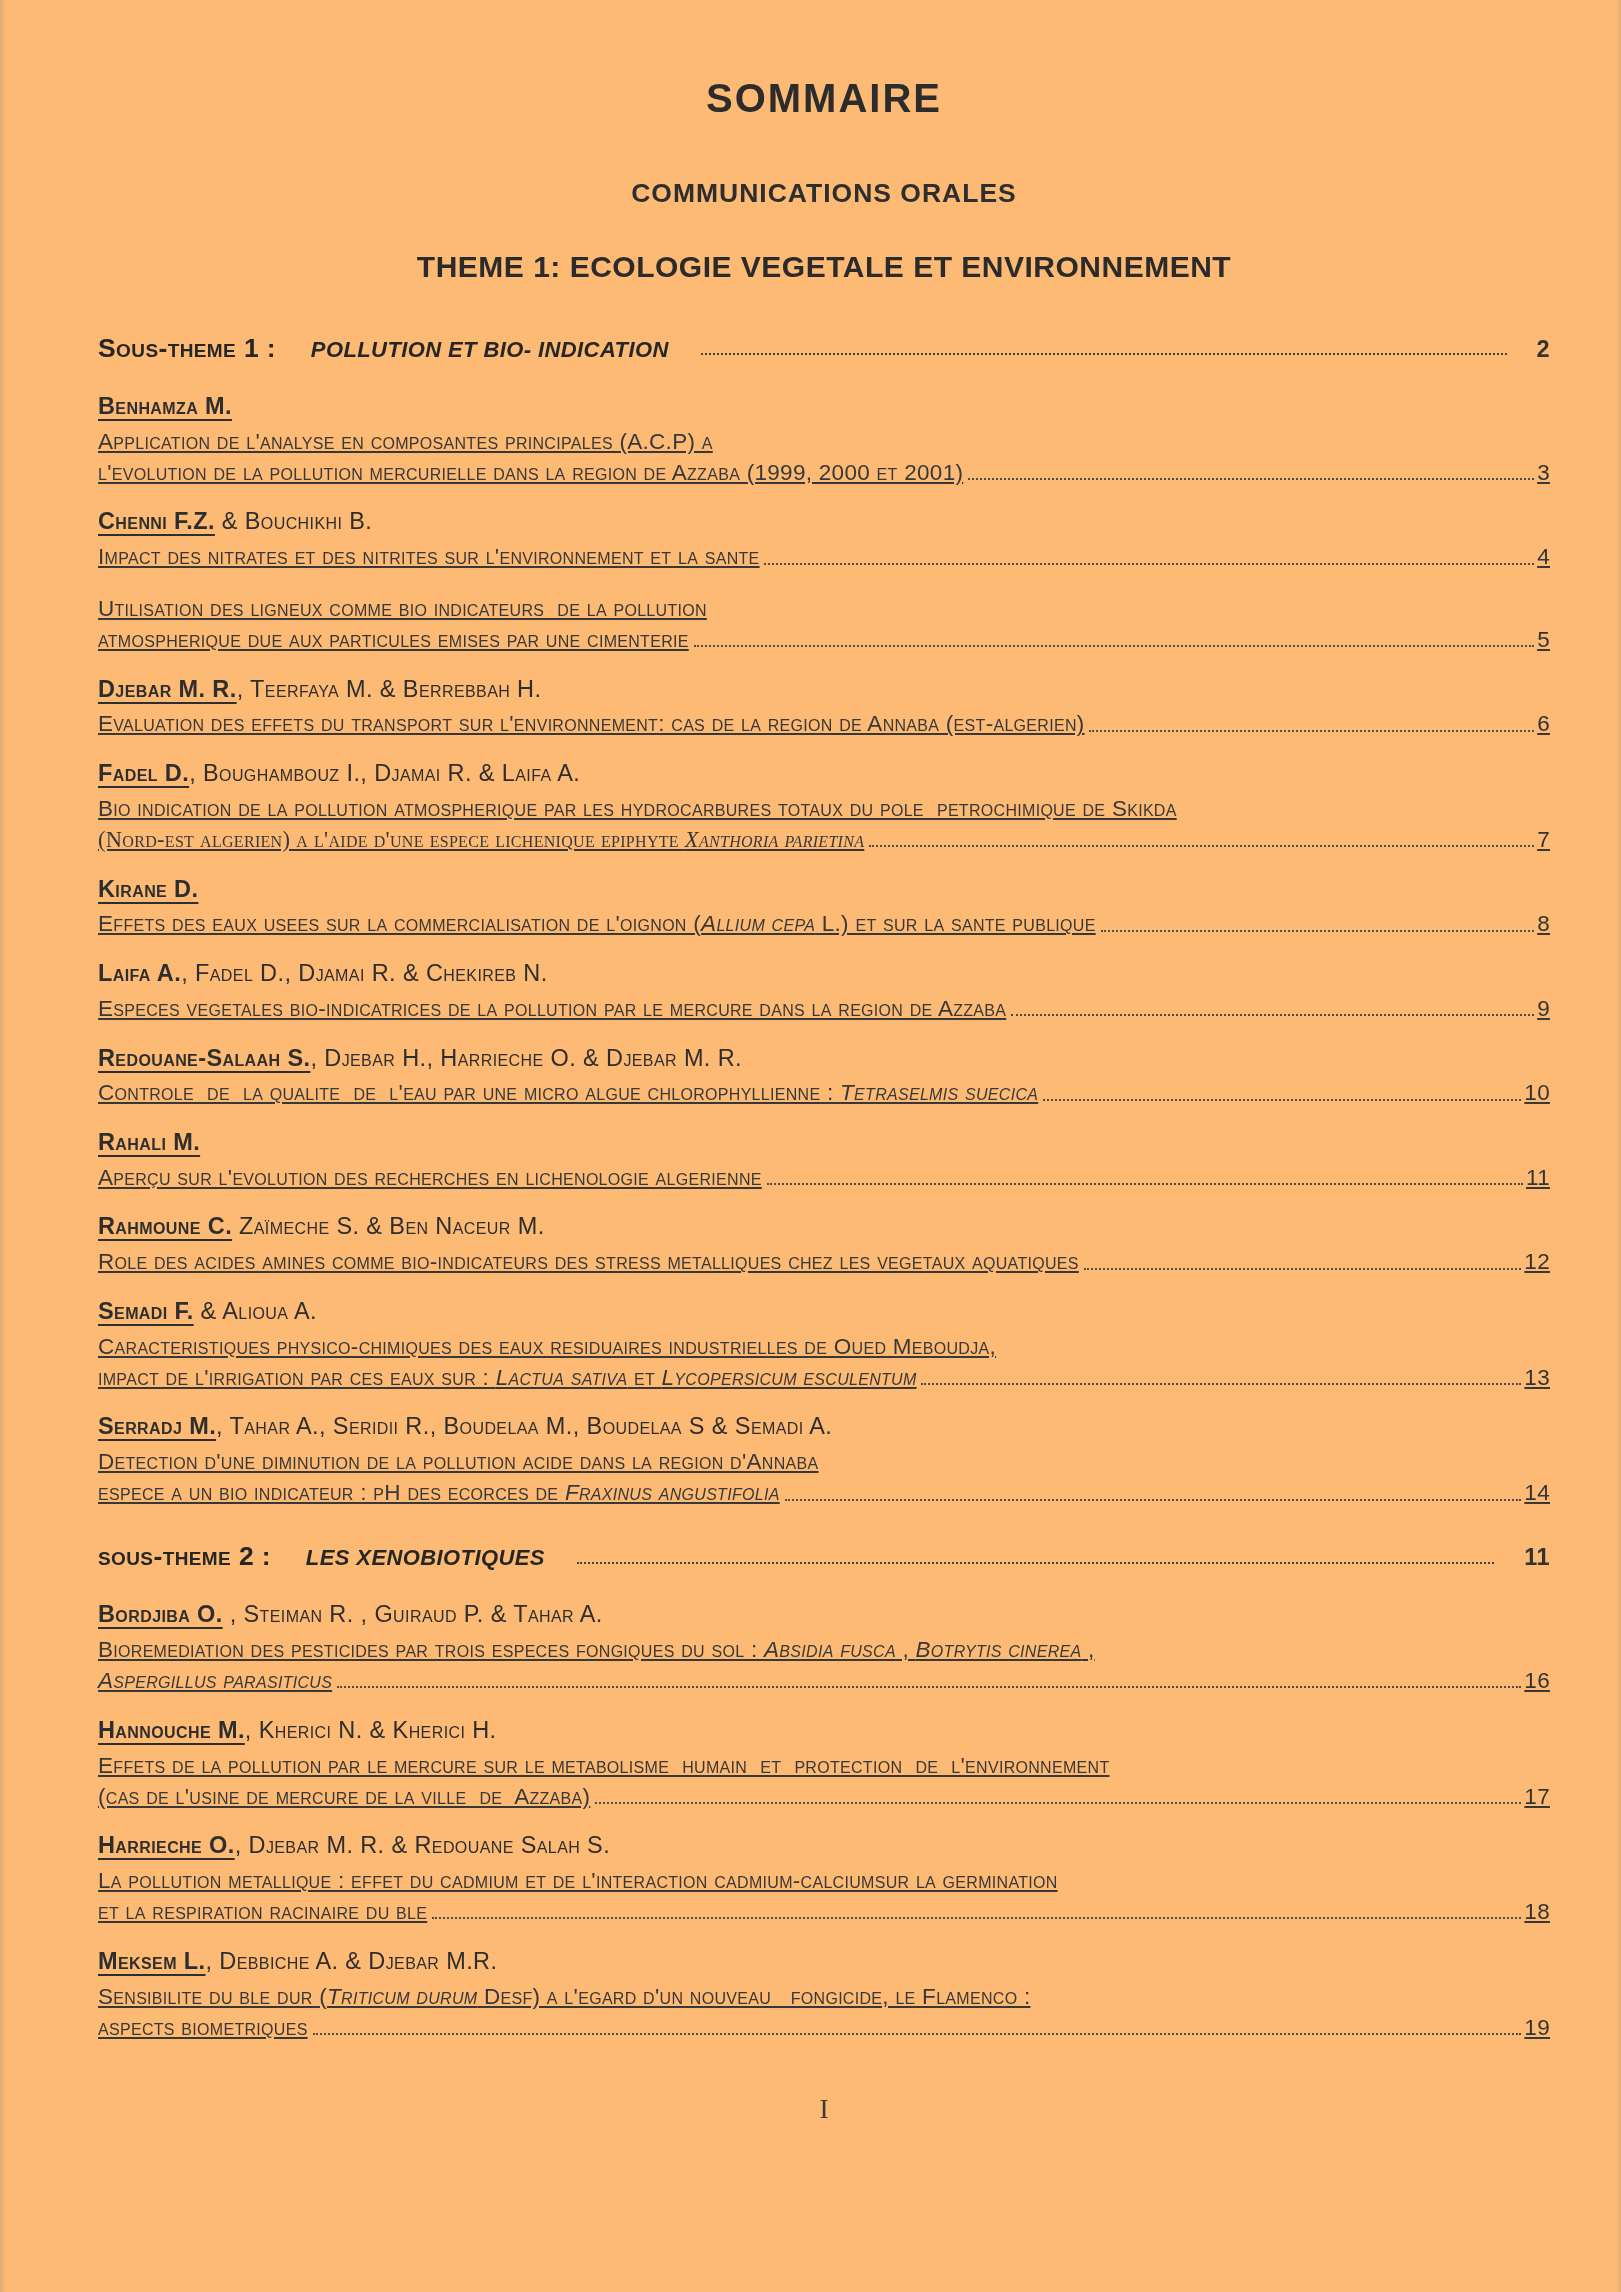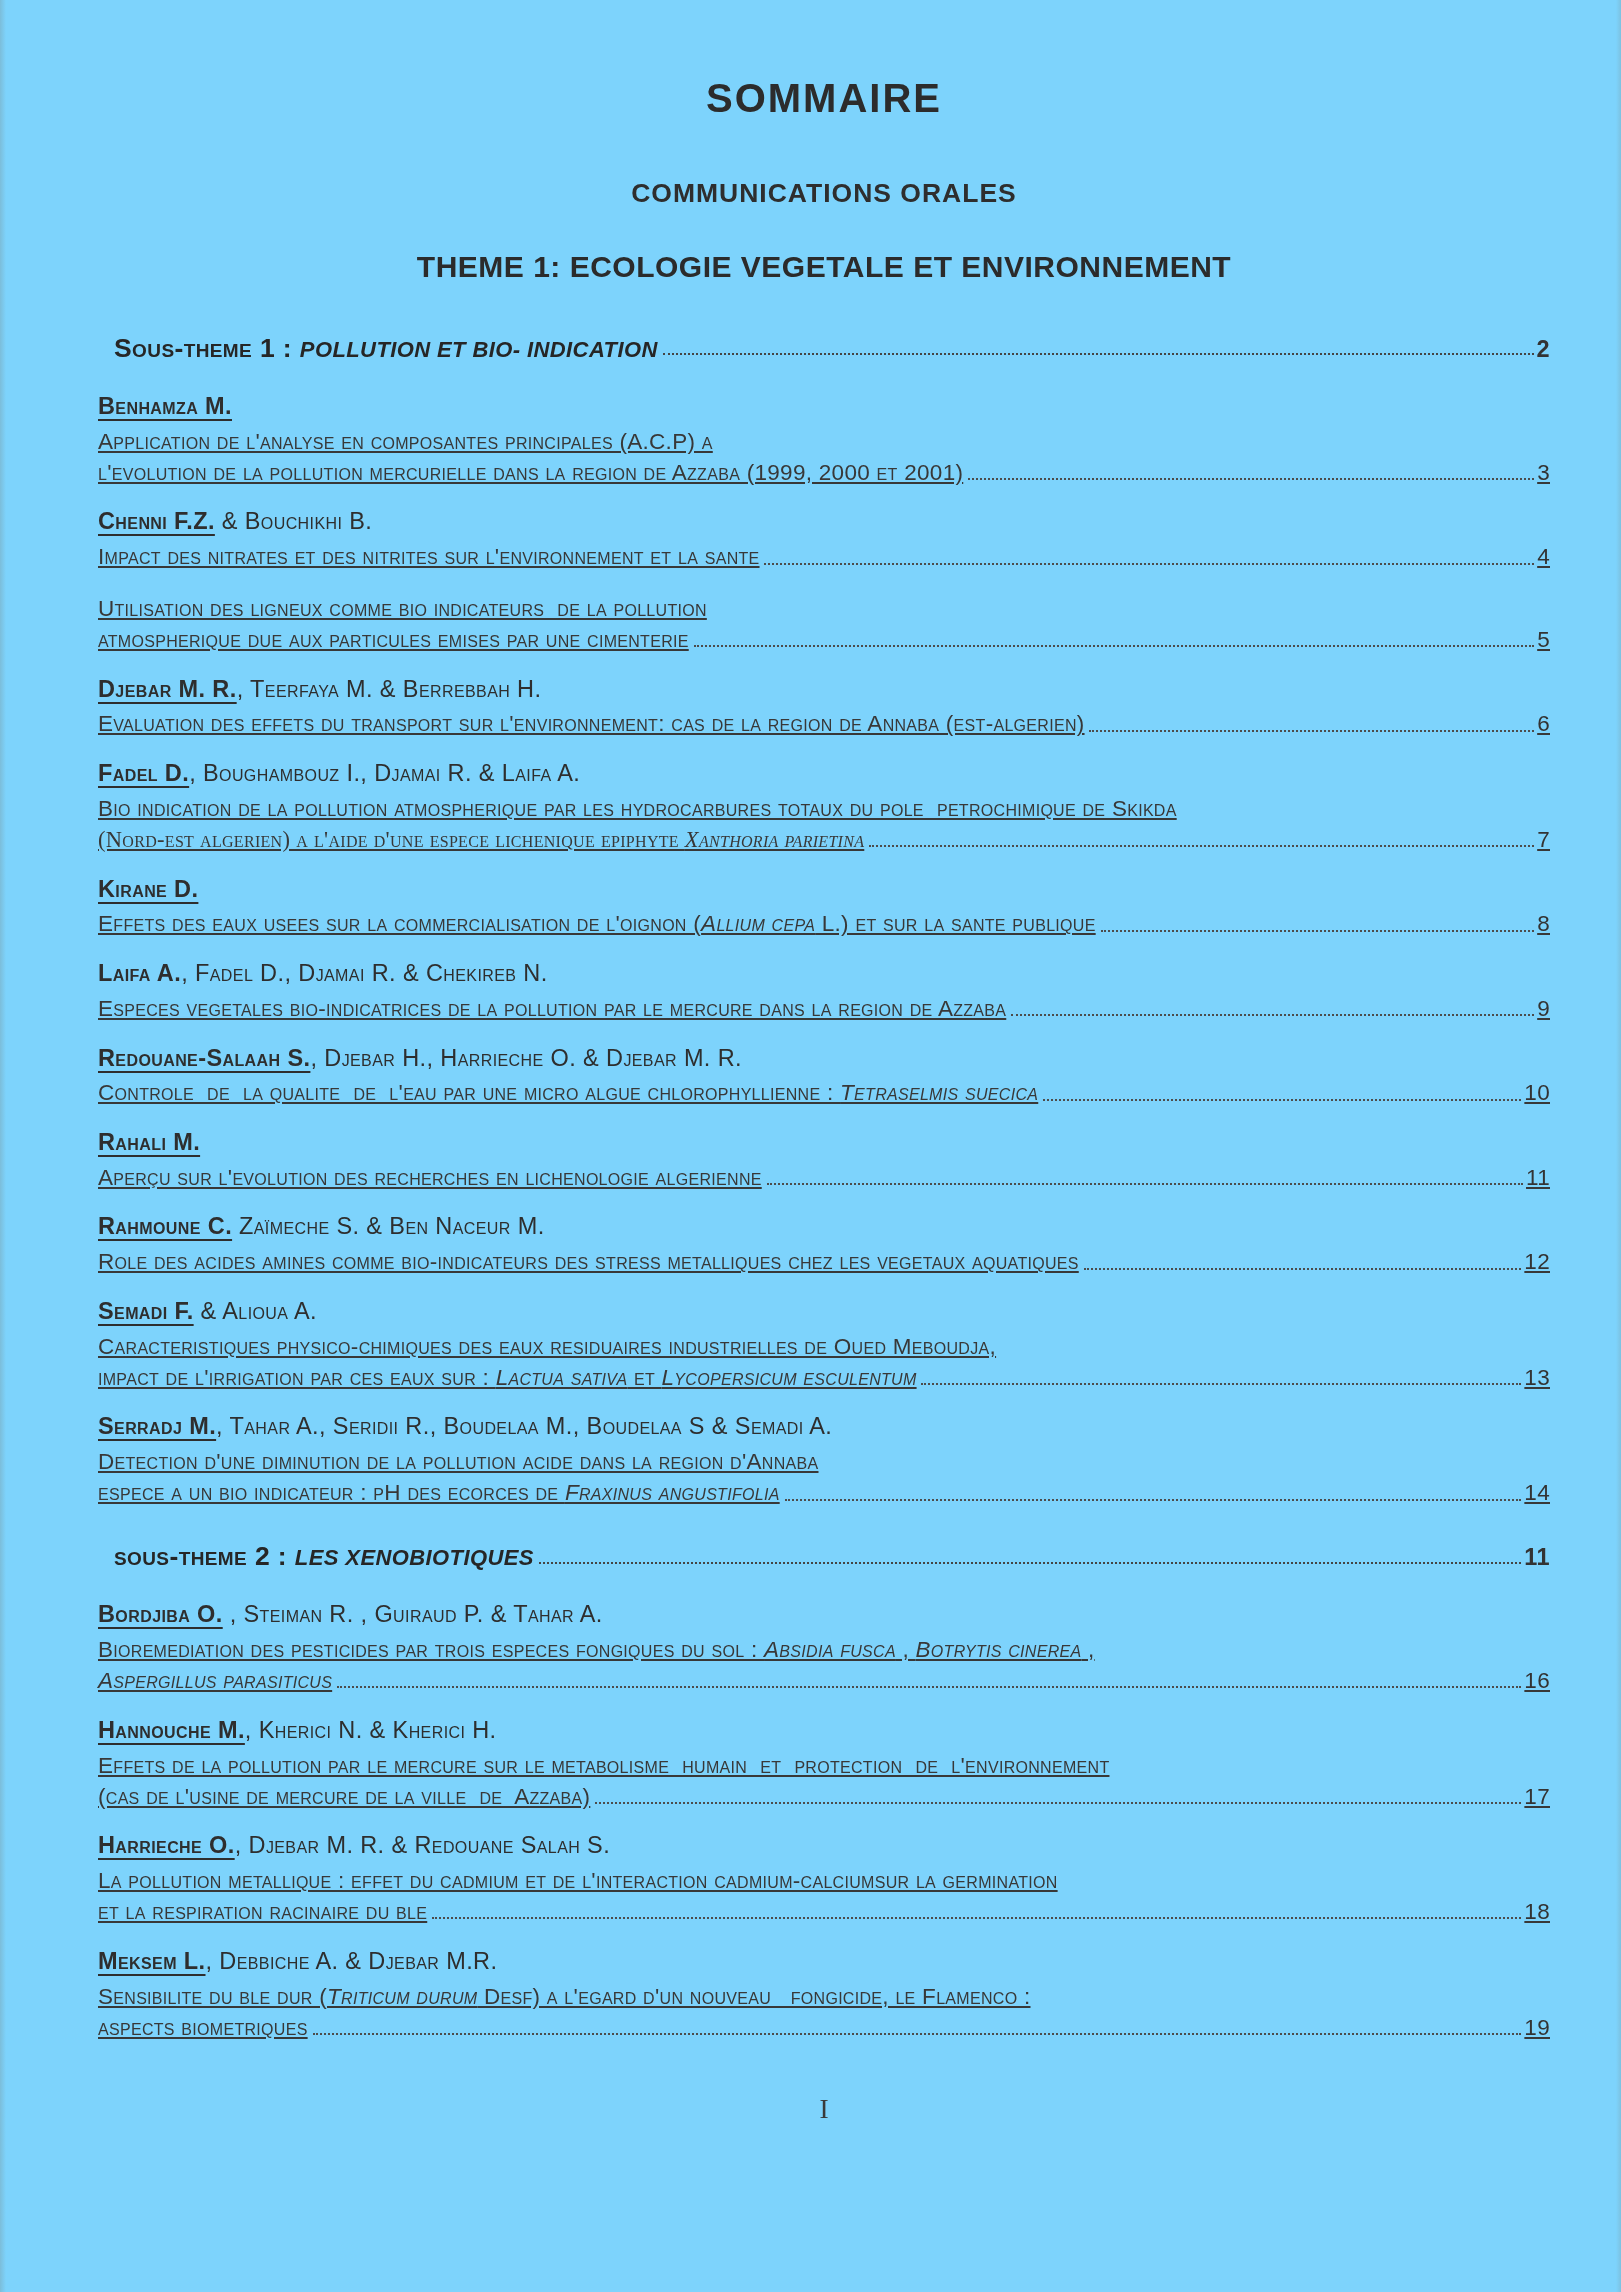--- a/index.html
+++ b/index.html
@@ -1,20 +1,20 @@
 <!DOCTYPE html>
 <html><head>
 <meta charset="utf-8">
 <style>
   html,body{margin:0;padding:0;background:#e8e8e6;}
   .page{
     position:relative;
     width:1621px;height:2293px;
     margin:0 auto;
-    background:#7dd3fc;
+    background:#fdba74;
     box-sizing:border-box;
     padding:76px 71px 0 98px;
     font-family:"Liberation Sans","DejaVu Sans",sans-serif;
     color:#333;
     overflow:hidden;
   }
   
   .page::after{content:"";position:absolute;left:0;top:0;bottom:0;width:5.9px;background:linear-gradient(90deg,rgba(120,125,115,.25),rgba(0,0,0,0));pointer-events:none;}
   .page::before{content:"";position:absolute;right:0;top:0;bottom:0;width:4.9px;background:linear-gradient(270deg,rgba(120,125,115,.2),rgba(0,0,0,0));pointer-events:none;}
 
@@ -27,22 +27,22 @@
     font-size:26.5px;font-weight:700;letter-spacing:1px;color:#2e2e2e;
     margin:0 0 41px 0;
   }
   .theme{
     font-size:30px;font-weight:700;letter-spacing:0.5px;color:#2b2b2b;
     margin:0 0 49px 0;
   }
 
   .subtheme{
     display:flex;align-items:baseline;
-    margin:33px 0 29px 16px;
-    font-weight:700;color:#262626;letter-spacing:0.4px;
+    margin:33px 0 29px 0;
+    font-weight:700;color:#262626;letter-spacing:0.4px;gap:27px;
   }
   .sub-label{ font-size:26.5px; font-variant:small-caps; white-space:pre; }
   .sub-name{ font-size:22px; white-space:pre;font-style:italic; }
 
   .entry{ margin:0 0 20.6px 0; }
   .authors{
     font-size:23.5px;letter-spacing:0.4px;color:#2e2e2e;
     font-variant:small-caps;
     margin:0 0 5.9px 0;
   }

